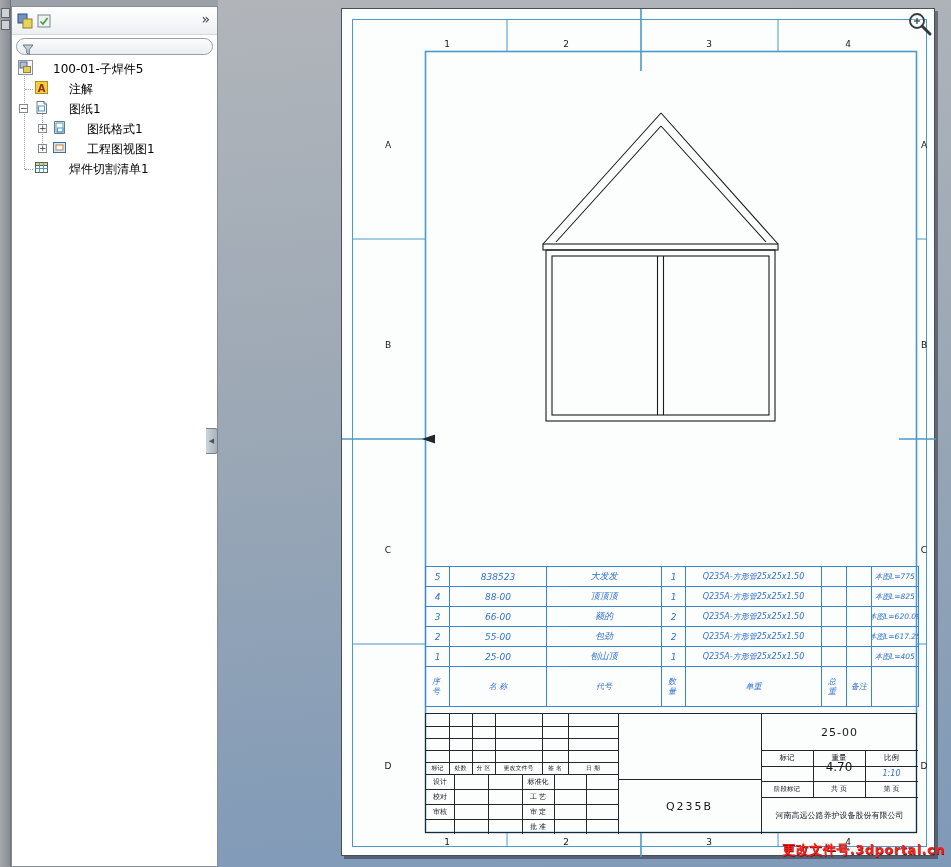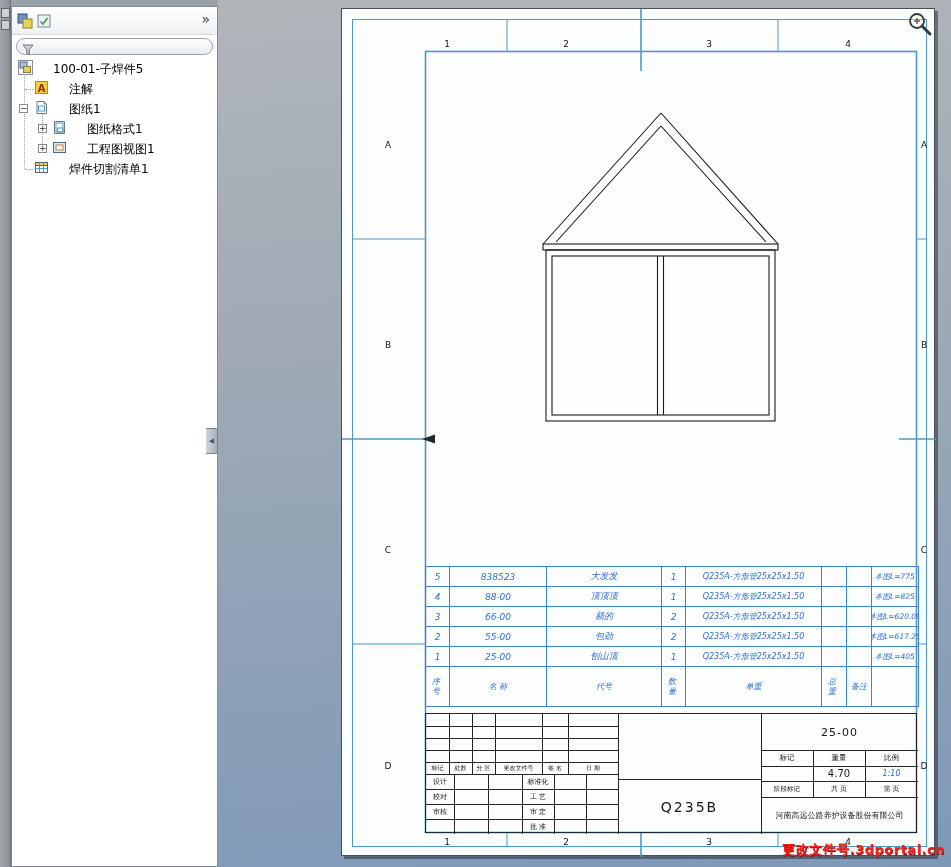--- a/index.html
+++ b/index.html
@@ -304,27 +304,27 @@
         <div class="tcell" style="left:142px;top:48px;width:50px;height:12px;font-size:6px">日 期</div>
 
         <div class="tcell" style="left:0;top:60px;width:28px;height:15px;font-size:7px">设计</div>
         <div class="tcell" style="left:0;top:75px;width:28px;height:15px;font-size:7px">校对</div>
         <div class="tcell" style="left:0;top:90px;width:28px;height:15px;font-size:7px">审核</div>
         <div class="tcell" style="left:96px;top:60px;width:32px;height:15px;font-size:7px">标准化</div>
         <div class="tcell" style="left:96px;top:75px;width:32px;height:15px;font-size:7px">工 艺</div>
         <div class="tcell" style="left:96px;top:90px;width:32px;height:15px;font-size:7px">审 定</div>
         <div class="tcell" style="left:96px;top:105px;width:32px;height:15px;font-size:7px">批 准</div>
 
-        <div class="tcell" style="left:192px;top:65px;width:143px;height:55px;font-size:14px;letter-spacing:2px">Q235B</div>
+        <div class="tcell" style="left:192px;top:65px;width:143px;height:55px;font-size:11px;letter-spacing:2px">Q235B</div>
 
         <div class="tcell" style="left:335px;top:0;width:157px;height:36px;font-size:11px;letter-spacing:1px">25-00</div>
         <div class="tcell" style="left:335px;top:36px;width:52px;height:16px;font-size:7.5px">标记</div>
         <div class="tcell" style="left:387px;top:36px;width:52px;height:16px;font-size:7.5px">重量</div>
         <div class="tcell" style="left:439px;top:36px;width:53px;height:16px;font-size:7.5px">比例</div>
-        <div class="tcell" style="left:387px;top:52px;width:52px;height:15px;font-size:10px">4.70</div>
+        <div class="tcell" style="left:387px;top:45px;width:52px;height:15px;font-size:12px">4.70</div>
         <div class="tcell blue" style="left:439px;top:52px;width:53px;height:15px;font-size:8px">1:10</div>
         <div class="tcell" style="left:335px;top:67px;width:52px;height:16px;font-size:6.5px">阶段标记</div>
         <div class="tcell" style="left:387px;top:67px;width:52px;height:16px;font-size:7px">共 页</div>
         <div class="tcell" style="left:439px;top:67px;width:53px;height:16px;font-size:7px">第 页</div>
         <div class="tcell" style="left:335px;top:83px;width:157px;height:37px;font-size:8px">河南高远公路养护设备股份有限公司</div>
       </div>
     </div>
 
     <div id="magnifier">
       <svg width="28" height="28" viewBox="0 0 28 28">

